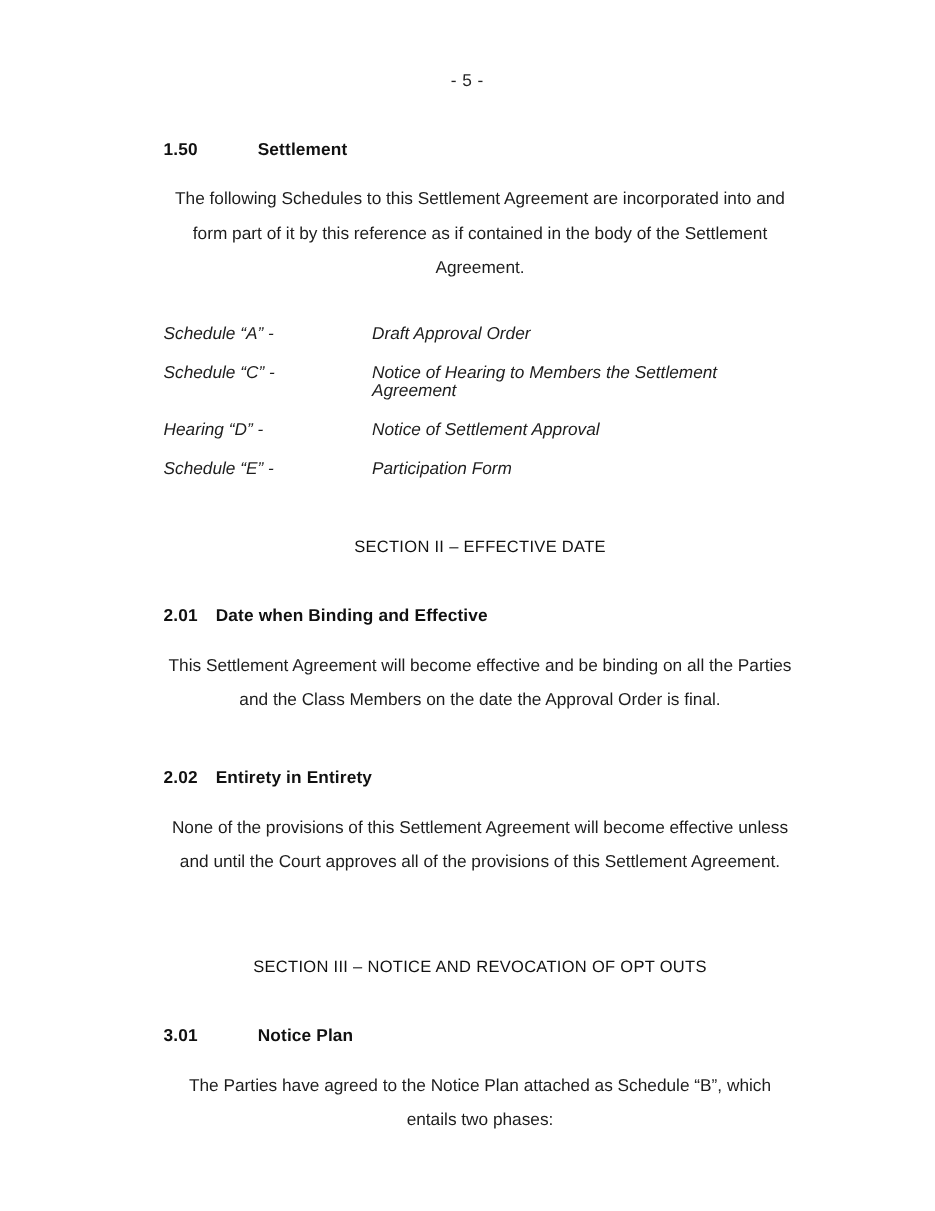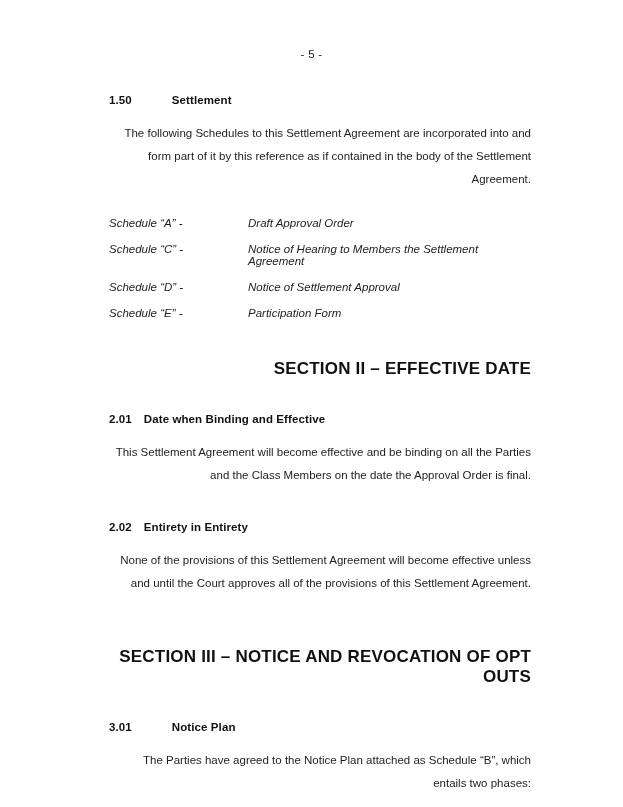--- a/index.html
+++ b/index.html
@@ -50,44 +50,44 @@
   }
   .heading .num-gap-narrow {
     display: inline-block;
     width: 12px;
   }
   .para {
     font-size: 11.5px;
     line-height: 2.0;
     color: #1d1d1d;
     margin-top: 16px;
-    text-align: right;
+    text-align: center;
   }
   .schedule-list {
     margin-top: 26px;
   }
   .schedule-row {
     display: flex;
     font-size: 11.5px;
     color: #1d1d1d;
     margin-bottom: 14px;
     font-style: italic;
   }
   .schedule-label {
     width: 111px;
     flex: 0 0 111px;
   }
   .schedule-desc {
     flex: 1 1 auto;
     padding-left: 28px;
   }
   .section-title {
-    text-align: right;
-    font-size: 17px;
-    font-weight: bold;
+    text-align: center;
+    font-size: 11px;
+    font-weight: normal;
     color: #111;
     margin-top: 40px;
     letter-spacing: 0.2px;
   }
   .section-title-3 {
     margin-top: 52px;
   }
 </style>
 </head>
 <body>
@@ -107,21 +107,21 @@
     <div class="schedule-list">
       <div class="schedule-row">
         <div class="schedule-label">Schedule “A” -</div>
         <div class="schedule-desc">Draft Approval Order</div>
       </div>
       <div class="schedule-row">
         <div class="schedule-label">Schedule “C” -</div>
         <div class="schedule-desc">Notice of Hearing to Members the Settlement Agreement</div>
       </div>
       <div class="schedule-row">
-        <div class="schedule-label">Schedule “D” -</div>
+        <div class="schedule-label">Hearing “D” -</div>
         <div class="schedule-desc">Notice of Settlement Approval</div>
       </div>
       <div class="schedule-row">
         <div class="schedule-label">Schedule “E” -</div>
         <div class="schedule-desc">Participation Form</div>
       </div>
     </div>
 
     <div class="section-title">SECTION II – EFFECTIVE DATE</div>
 

